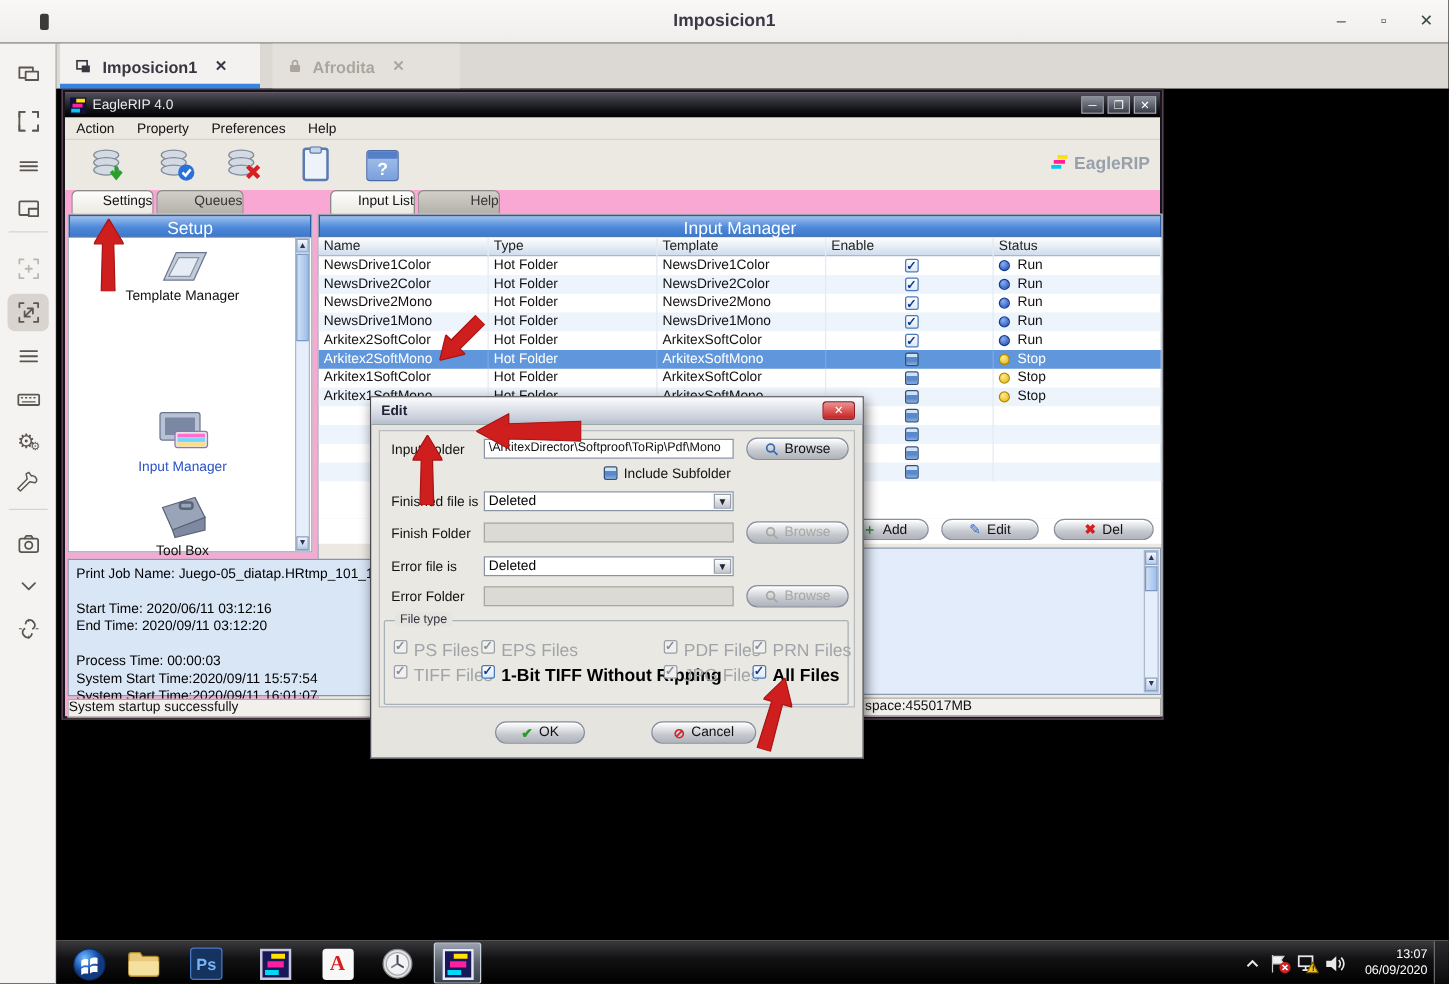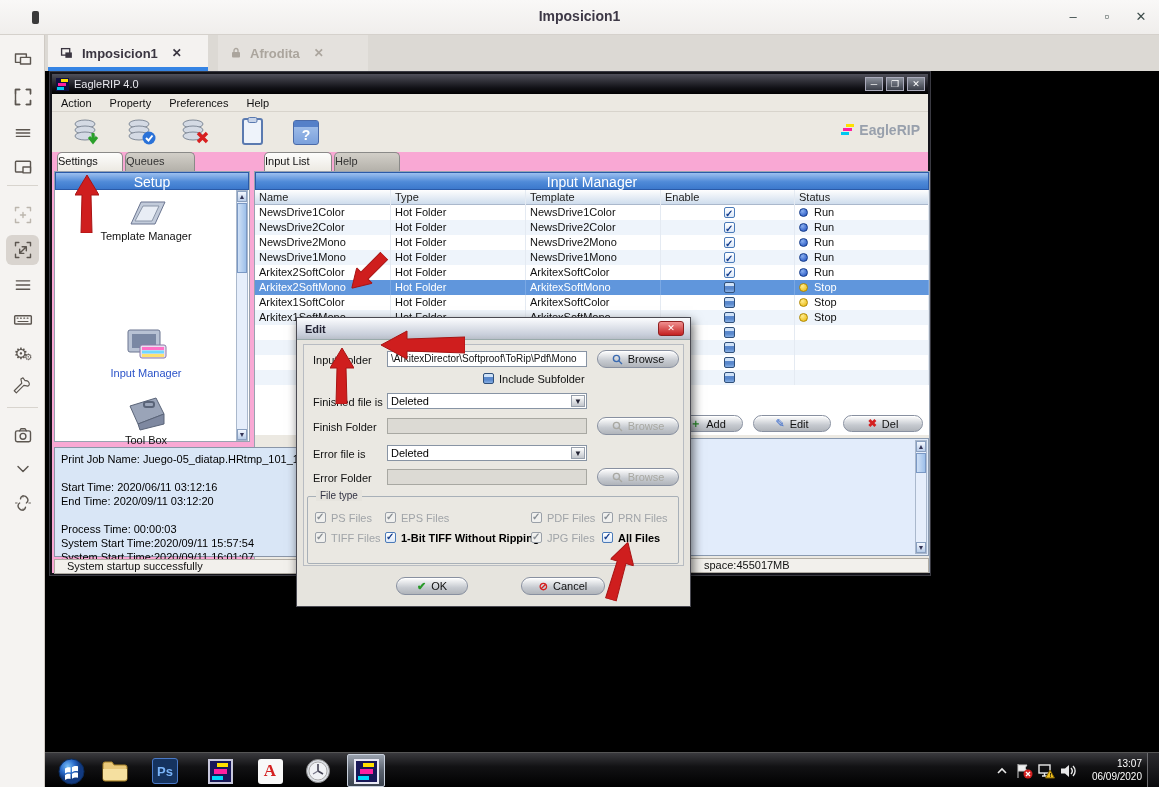--- a/index.html
+++ b/index.html
@@ -31,21 +31,21 @@
   .riptitle .t{color:#e8e8ee;font-size:11px;margin-left:5px}
   .ripbtn{width:18px;height:14px;margin-right:3px;background:linear-gradient(180deg,#8a8f9a,#3a3e48);border:1px solid #aab;color:#fff;font-size:9px;line-height:12px;text-align:center}
   .cmyklogo{width:13px;height:13px;margin-left:4px;position:relative;background:#101040}
   .cmyklogo i{position:absolute;height:3px}
   .menubar{position:absolute;left:0;top:20px;width:876px;height:18px;background:#ece9e2;border-bottom:1px solid #d8d4cc;display:flex;align-items:center}
   .menubar span{font-size:11px;color:#111;padding:0 9px}
   .toolbar{position:absolute;left:0;top:38px;width:876px;height:40px;background:#ece9e2}
   .tbtn{position:absolute;top:4px;width:36px;height:32px;display:flex;align-items:center;justify-content:center}
   .brand{position:absolute;right:8px;top:10px;display:flex;align-items:center;gap:5px;color:#98a0ac;font-weight:bold;font-size:14px}
   .xptabs{position:absolute;top:78px;height:19px;font-size:11px}
-  .xptab{position:absolute;top:0;height:19px;border:1px solid #8a8a88;border-bottom:none;border-radius:5px 5px 0 0;text-align:left;line-height:17px}
+  .xptab{position:absolute;top:0;height:19px;border:1px solid #8a8a88;border-bottom:none;border-radius:5px 5px 0 0;text-align:right;line-height:17px}
   .xptab.on{background:linear-gradient(180deg,#fdfdfc,#ece9e2);color:#111;z-index:2}
   .xptab.off{background:linear-gradient(180deg,#d2cfc8,#b4b1aa);color:#333}
   .bluehdr{height:18px;background:linear-gradient(180deg,#9dc0ef,#4f8ad8 55%,#3c78cc);color:#fff;font-weight:normal;font-size:14px;text-align:center;line-height:18px;border:1px solid #2a5aa8}
   .panel{position:absolute;background:#fff;border:1px solid #98a2b0}
   .setupitem{position:absolute;left:0;width:182px;text-align:center;font-size:11px;color:#111}
   .trow{display:grid;grid-template-columns:136px 135px 135px 134px 1fr;height:15px;align-items:center;font-size:11px;color:#111}
   .trow>div{padding-left:4px;height:15px;line-height:15px;border-right:1px solid #e4eaf2;overflow:hidden;white-space:nowrap}
   .thead{background:linear-gradient(180deg,#fefefe,#cfdded);border-bottom:1px solid #aab8cc;color:#222}
   .r-alt{background:#eef4fb}
   .r-sel{background:#6096dc;color:#fff}
@@ -55,28 +55,28 @@
   .cbx{width:11px;height:11px;background:linear-gradient(180deg,#fff,#dce8f8);border:1px solid #4a7ab8;border-radius:2px;position:relative;flex:none}
   .cbx::after{content:"✓";position:absolute;left:0px;top:-2px;font-size:10px;font-weight:bold;color:#123a8a}
   .cbx.dim{border-color:#9aa0a8;background:#f0f0ee}
   .cbx.dim::after{color:#888e94}
   .cbu{width:11px;height:11px;border:1px solid #30507a;border-radius:2px;background:linear-gradient(180deg,#cfe2f8 30%,#5a88cc 30% 65%,#88b0e4);flex:none}
   .dot{width:9px;height:9px;border-radius:50%;flex:none}
   .dot.run{background:radial-gradient(circle at 35% 30%,#8ab0f0,#1a4abc);border:1px solid #123a8a}
   .dot.stop{background:radial-gradient(circle at 35% 30%,#ffec90,#e8b400);border:1px solid #b08800}
   .pill{background:linear-gradient(180deg,#ffffff,#c6cad0 60%,#b0b4ba);border:1px solid #8890a0;border-radius:9px;font-size:11px;color:#111;display:flex;align-items:center;justify-content:center;gap:5px;box-shadow:inset 0 1px 0 #fff}
   .pill.dis{color:#a8a8a2}
-  .statusbar{position:absolute;height:15px;background:#f2f0ec;border:1px solid #b0aca4;font-size:11px;color:#111;line-height:13px;padding-left:12px}
+  .statusbar{position:absolute;height:15px;background:#f2f0ec;border:1px solid #b0aca4;font-size:11px;color:#111;line-height:13px;padding-left:0}
   .jobinfo{position:absolute;left:2px;top:373px;width:304px;height:110px;background:#d9e6f6;border:1px solid #8a96a8;font-size:11px;color:#000}
   .jobinfo div{position:absolute;left:6px;white-space:nowrap}
   .fieldbox{position:absolute;height:16px;background:#fff;border:1px solid #8894a4;font-size:10px;color:#111;line-height:14px;padding:0 3px;overflow:hidden;white-space:nowrap}
   .fieldbox.dis{background:#dcdad4;border-color:#a8a8a2}
   .selbox{position:absolute;height:16px;background:#fff;border:1px solid #8894a4;font-size:11px;line-height:14px;padding:0 3px}
   .selarrow{position:absolute;right:1px;top:1px;bottom:1px;width:14px;background:linear-gradient(180deg,#fff,#c2c6cc);border:1px solid #98a0ac;font-size:8px;text-align:center;line-height:12px;color:#223}
-  .ftlbl{font-size:11px}
+  .ftlbl{font-size:14px}
   .ftlbl.dim{color:#a0a4a8}
   .ftlbl.on{color:#000;font-weight:bold}
   .dlglbl{position:absolute;font-size:11px;color:#111}
   .redarrow{position:absolute;z-index:100}
   .scrollv{position:absolute;width:12px;background:#e6eefb;border:1px solid #aab8cc}
   .scap{position:absolute;left:0;width:10px;height:11px;background:linear-gradient(180deg,#f4f8ff,#b8cce8);border:1px solid #8aa0c0;font-size:7px;text-align:center;line-height:10px;color:#335}
   .sthumb{position:absolute;left:0;width:10px;background:linear-gradient(90deg,#cfe0f6,#9ec0ea);border:1px solid #7a98c4}
 
   
   .taskbar{position:absolute;left:45px;top:752px;width:1114px;height:35px;background:linear-gradient(180deg,#3a3a3e,#121214 40%,#000);border-top:1px solid #555}

